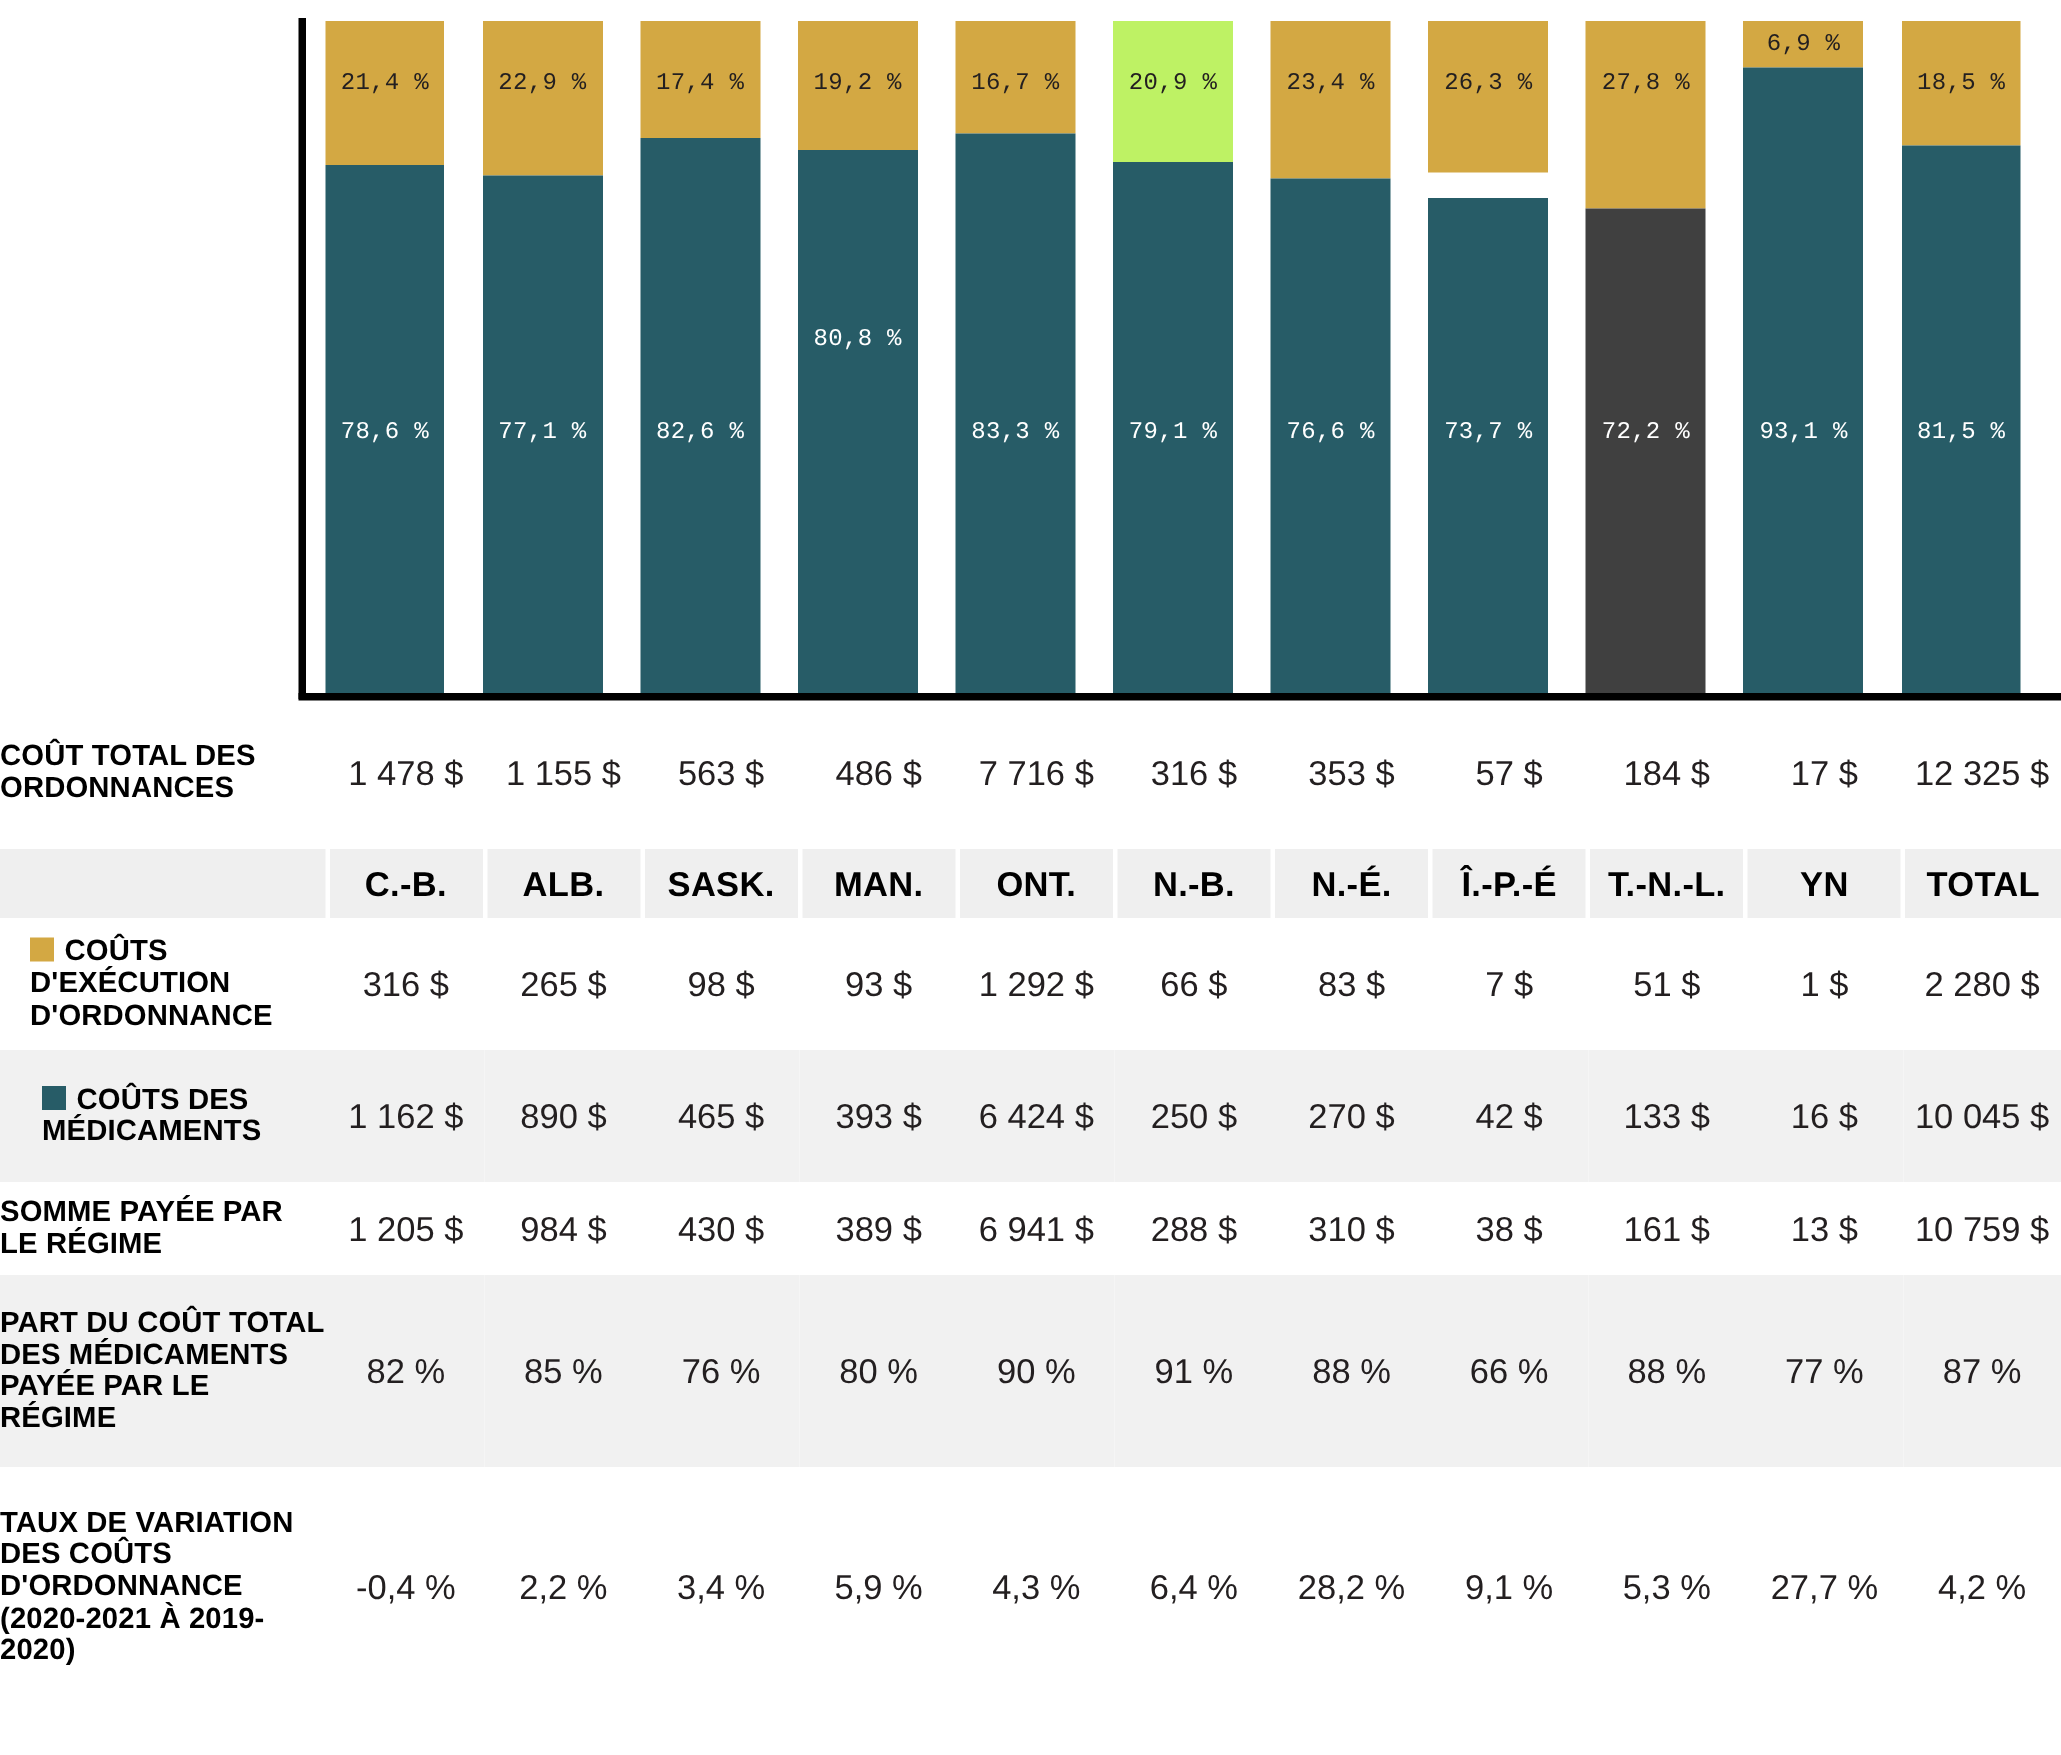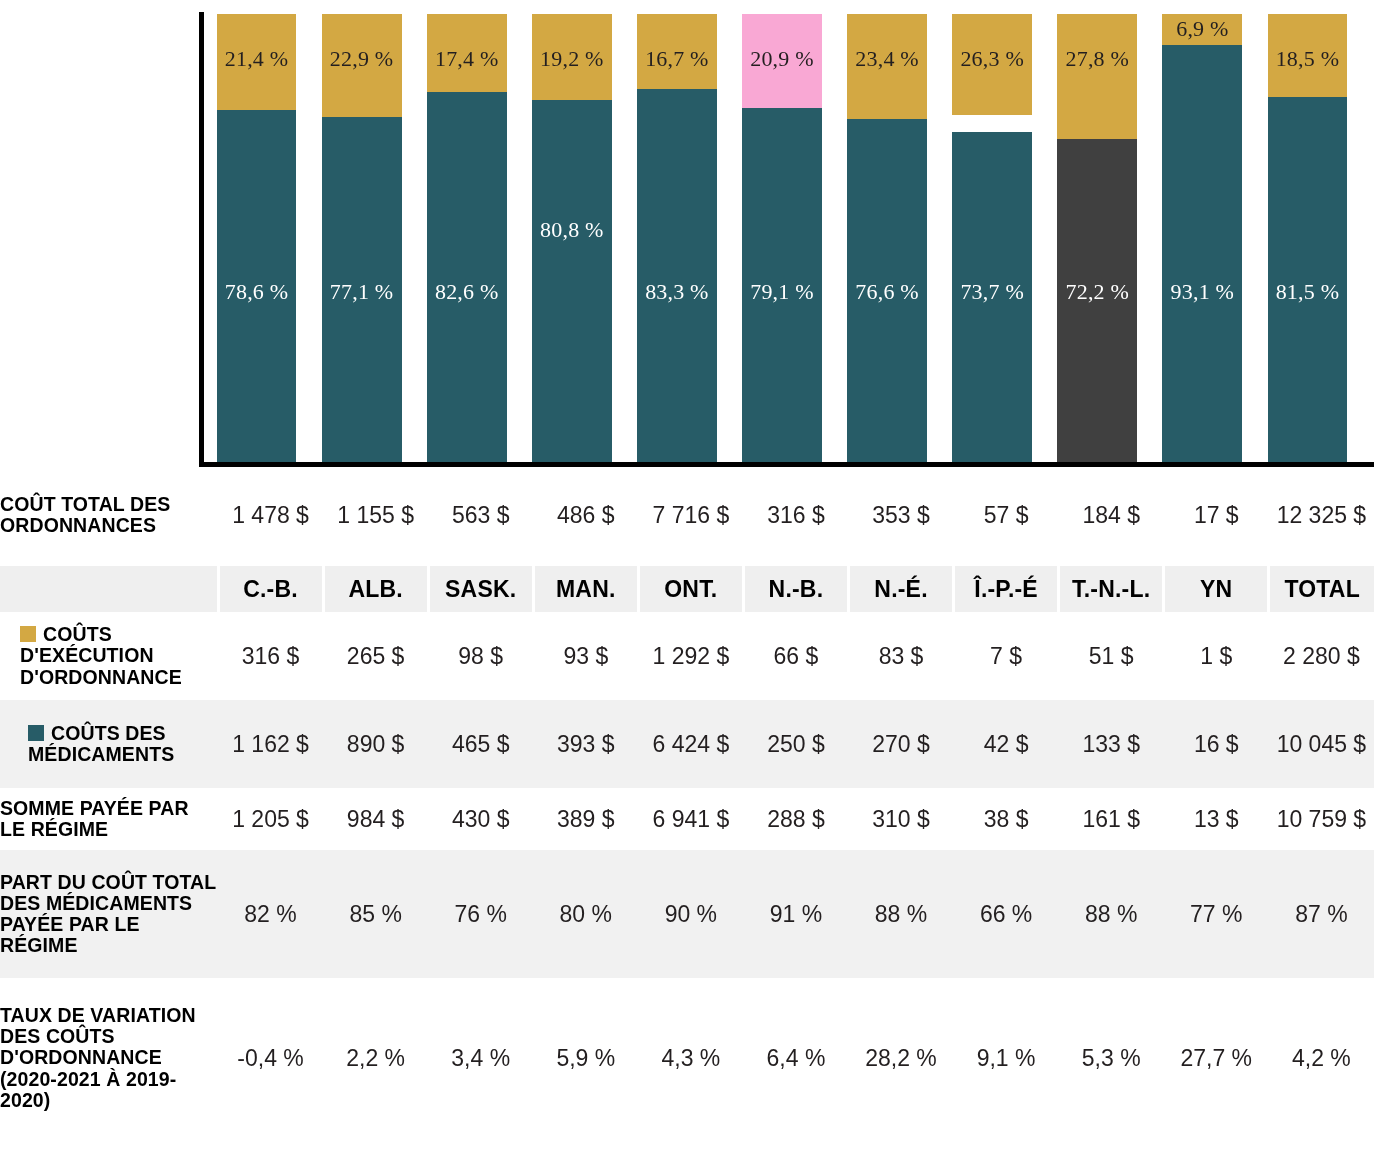--- a/index.html
+++ b/index.html
@@ -70,22 +70,22 @@
   .seg {
     position: absolute;
     left: 0; right: 0;
     display: flex;
     align-items: center;
     justify-content: center;
   }
   .seg-top { top: 0; }
   .seg-bottom { bottom: 0; }
   .seg-label {
-    font-size: 22px;
-    font-family: Liberation Serif, serif;
+    font-size: 16px;
+    font-family: Liberation Mono, monospace;
     white-space: nowrap;
     letter-spacing: 0.2px;
   }
   .seg-top .seg-label { color: #231f20; }
   .seg-bottom .seg-label { color: #ffffff; }
 
   
   #table-area {
     position: absolute;
     left: 0; top: 478px;
@@ -206,21 +206,21 @@
         </div>
         <div class="bar-col" style="left: 432.975px; width: 79.8691px;">
           <div class="seg seg-top" style="height: 74.816px; background: rgb(211, 168, 67); align-items: flex-start;">
             <span class="seg-label" style="margin-top: 32px;">16,7 %</span>
           </div>
           <div class="seg seg-bottom" style="height: 373.184px; background: rgb(39, 92, 103); align-items: flex-start;">
             <span class="seg-label" style="margin-top: 190.184px;">83,3 %</span>
           </div>
         </div>
         <div class="bar-col" style="left: 538.065px; width: 79.8691px;">
-          <div class="seg seg-top" style="height: 93.632px; background: #f9a8d4; align-items: flex-start;">
+          <div class="seg seg-top" style="height: 93.632px; background: #bef264; align-items: flex-start;">
             <span class="seg-label" style="margin-top: 32px;">20,9 %</span>
           </div>
           <div class="seg seg-bottom" style="height: 354.368px; background: rgb(39, 92, 103); align-items: flex-start;">
             <span class="seg-label" style="margin-top: 171.368px;">79,1 %</span>
           </div>
         </div>
         <div class="bar-col" style="left: 643.156px; width: 79.8691px;">
           <div class="seg seg-top" style="height: 104.832px; background: rgb(211, 168, 67); align-items: flex-start;">
             <span class="seg-label" style="margin-top: 32px;">23,4 %</span>
           </div>

